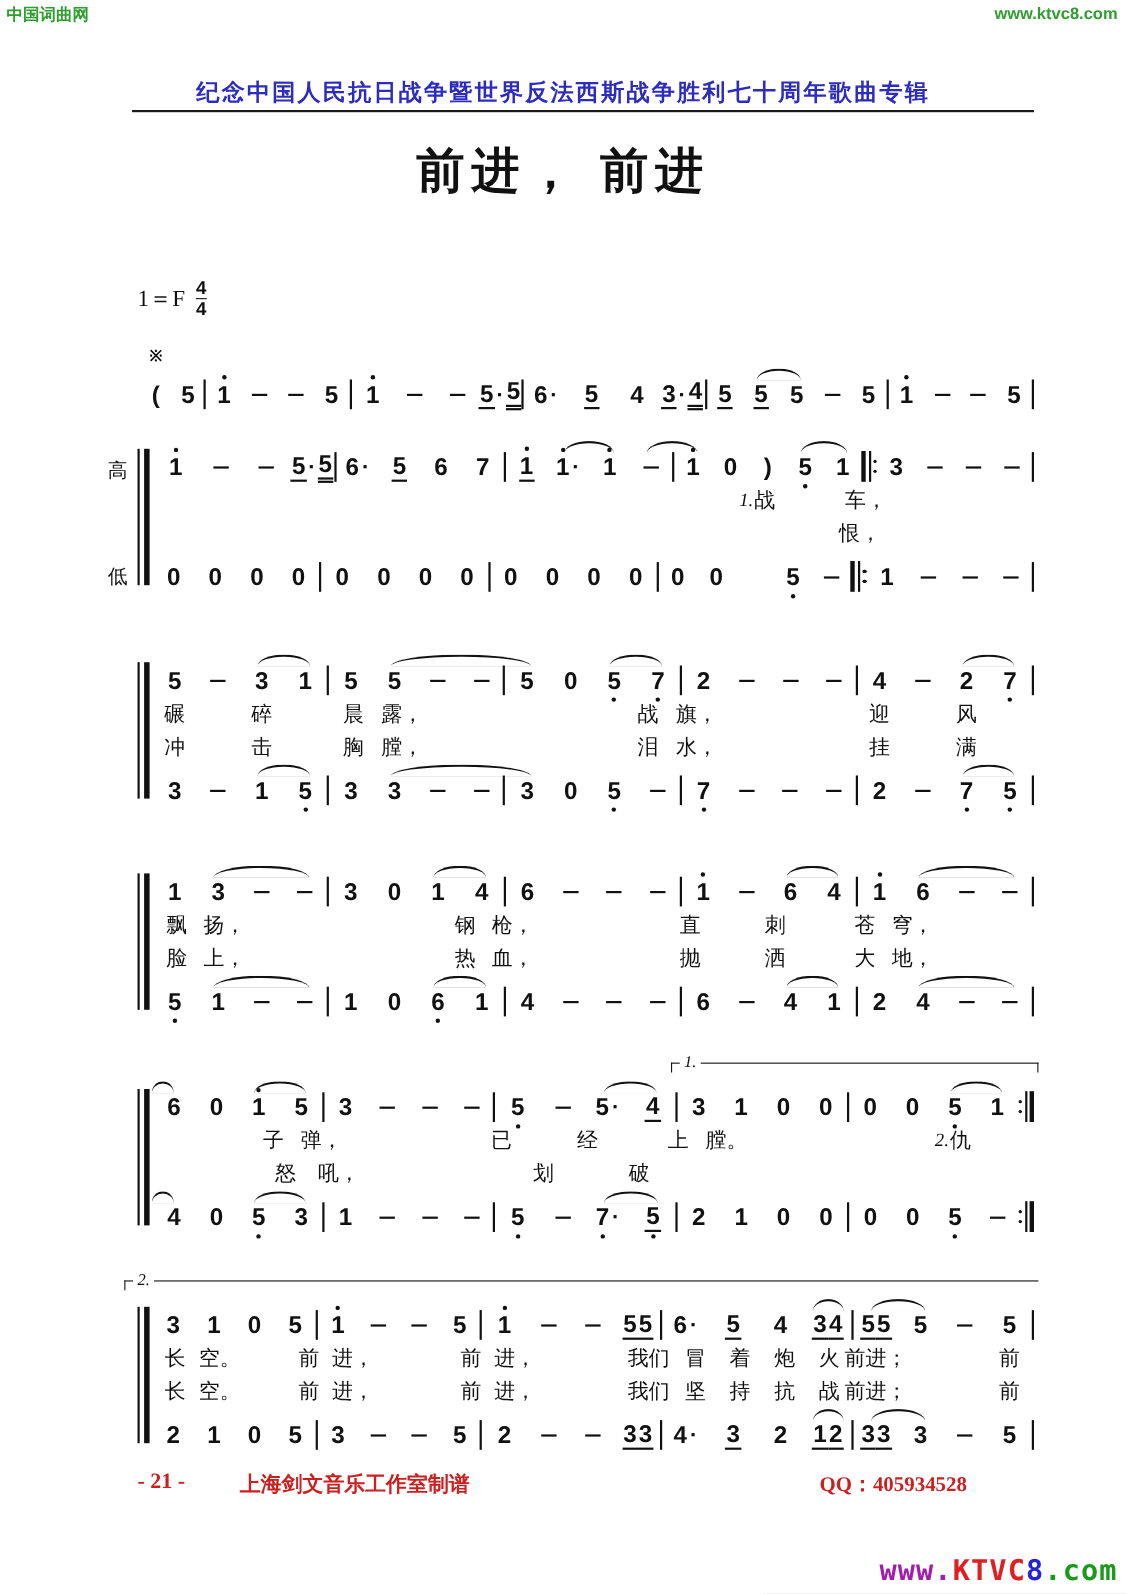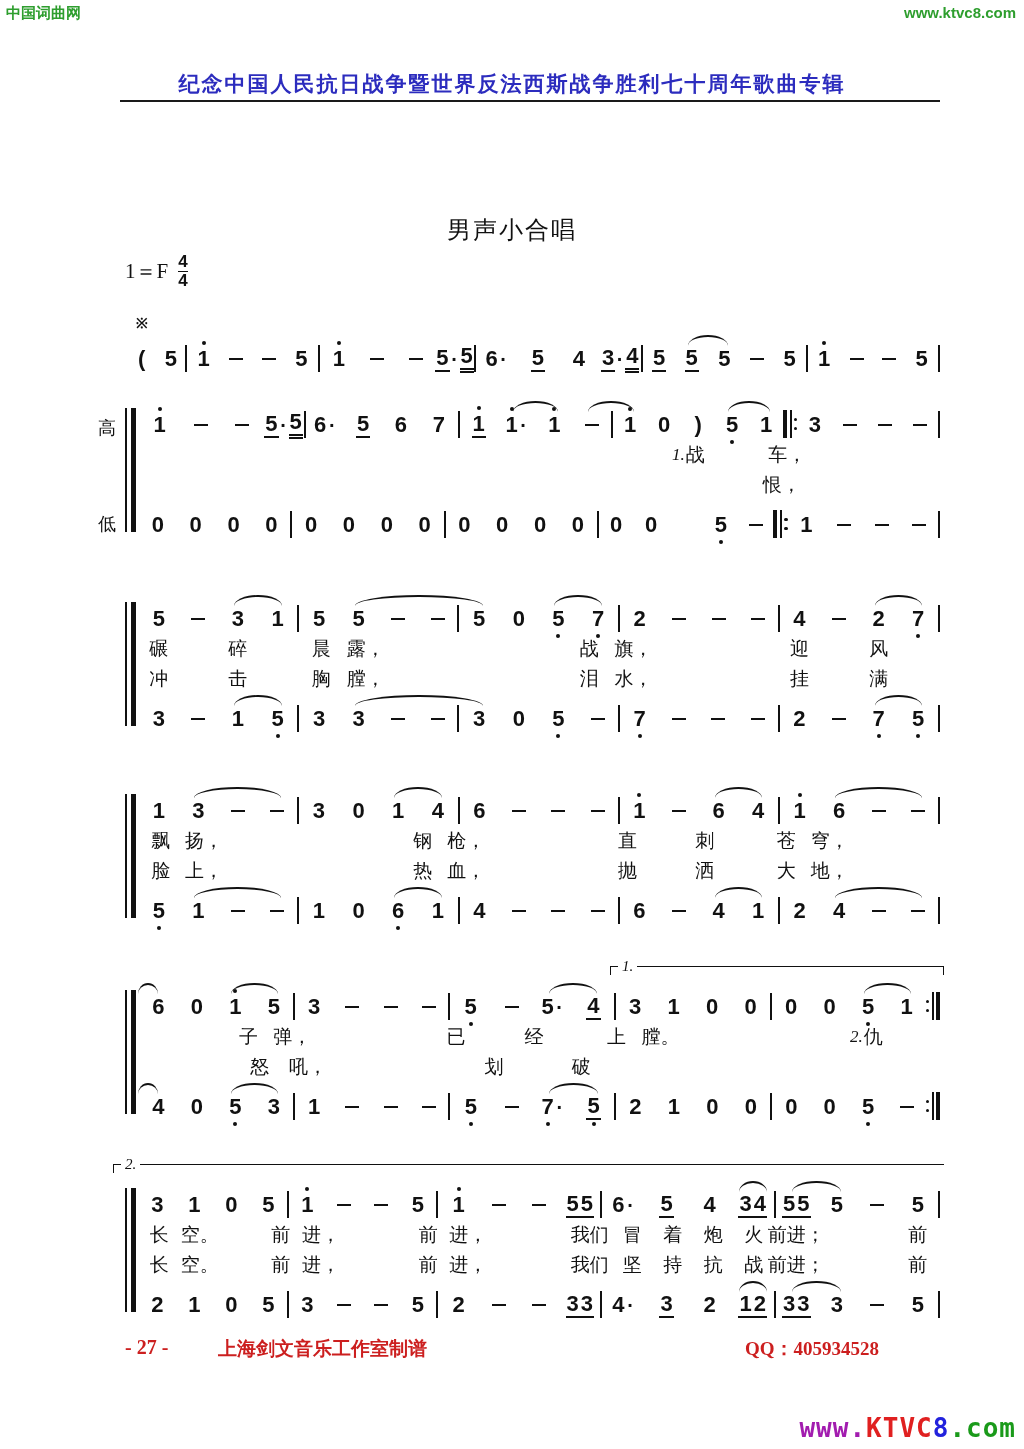--- a/index.html
+++ b/index.html
@@ -92,21 +92,21 @@
 <div id="page">
 
   <div class="site-row">
     <span>中国词曲网</span>
     <span>www.ktvc8.com</span>
   </div>
 
   <div class="banner">纪念中国人民抗日战争暨世界反法西斯战争胜利七十周年歌曲专辑</div>
   <div class="banner-line"></div>
 
-  <div class="page-subtitle">男声小合唱</div>
+  <div class="page-title">前进， 前进</div>
 
   <div class="key-row">
     <span>1＝F</span>
     <span class="ts">
       <span class="tst">4</span>
       <span class="tsb">4</span>
     </span>
   </div>
   <div class="segno">※</div>
 
@@ -1484,21 +1484,21 @@
             </div>
             <span class="bar"></span>
             <div class="arc" style="left: 599.633px; width: 28px; top: 1px;"></div>
             <div class="arc" style="left: 653.367px; width: 48.4844px; top: 1px;"></div>
           </div>
         </div>
       </div>
     </div>
 
   <div class="footer">
-    <span class="pageno">- 27 -</span>
+    <span class="pageno">- 21 -</span>
     <span class="studio">上海剑文音乐工作室制谱</span>
     <span class="qq">QQ：405934528</span>
   </div>
 
   <div class="logo">
     <span class="p1">www.</span><span class="p2">KTVC</span><span class="p3">8</span><span class="p4">.com</span>
   </div>
 
 </div>
 

